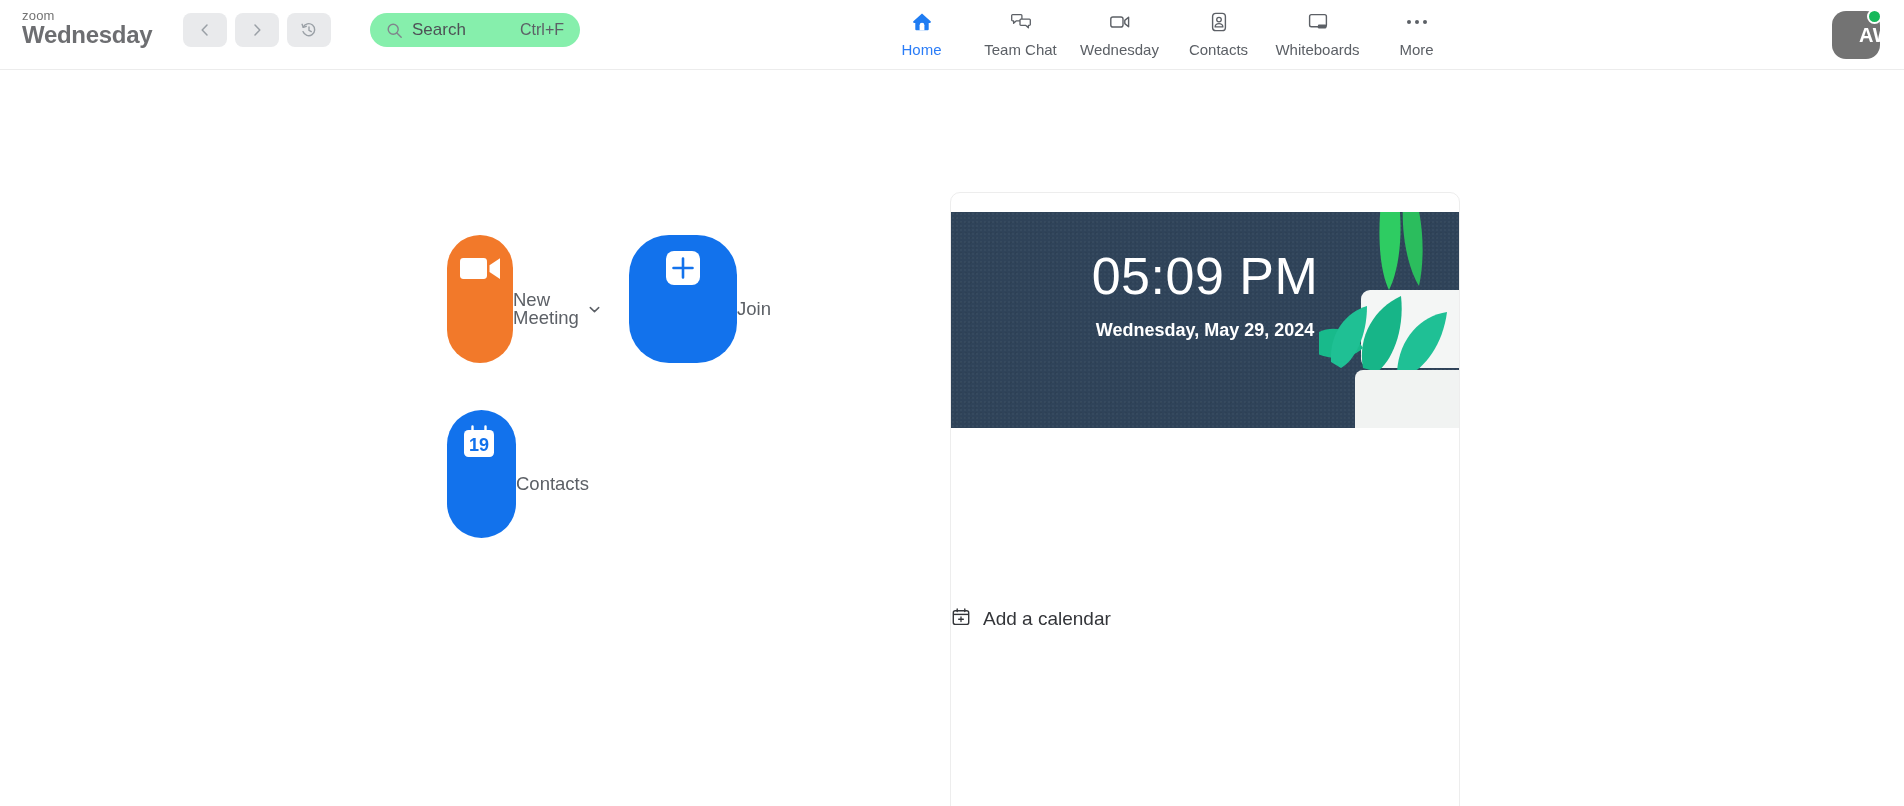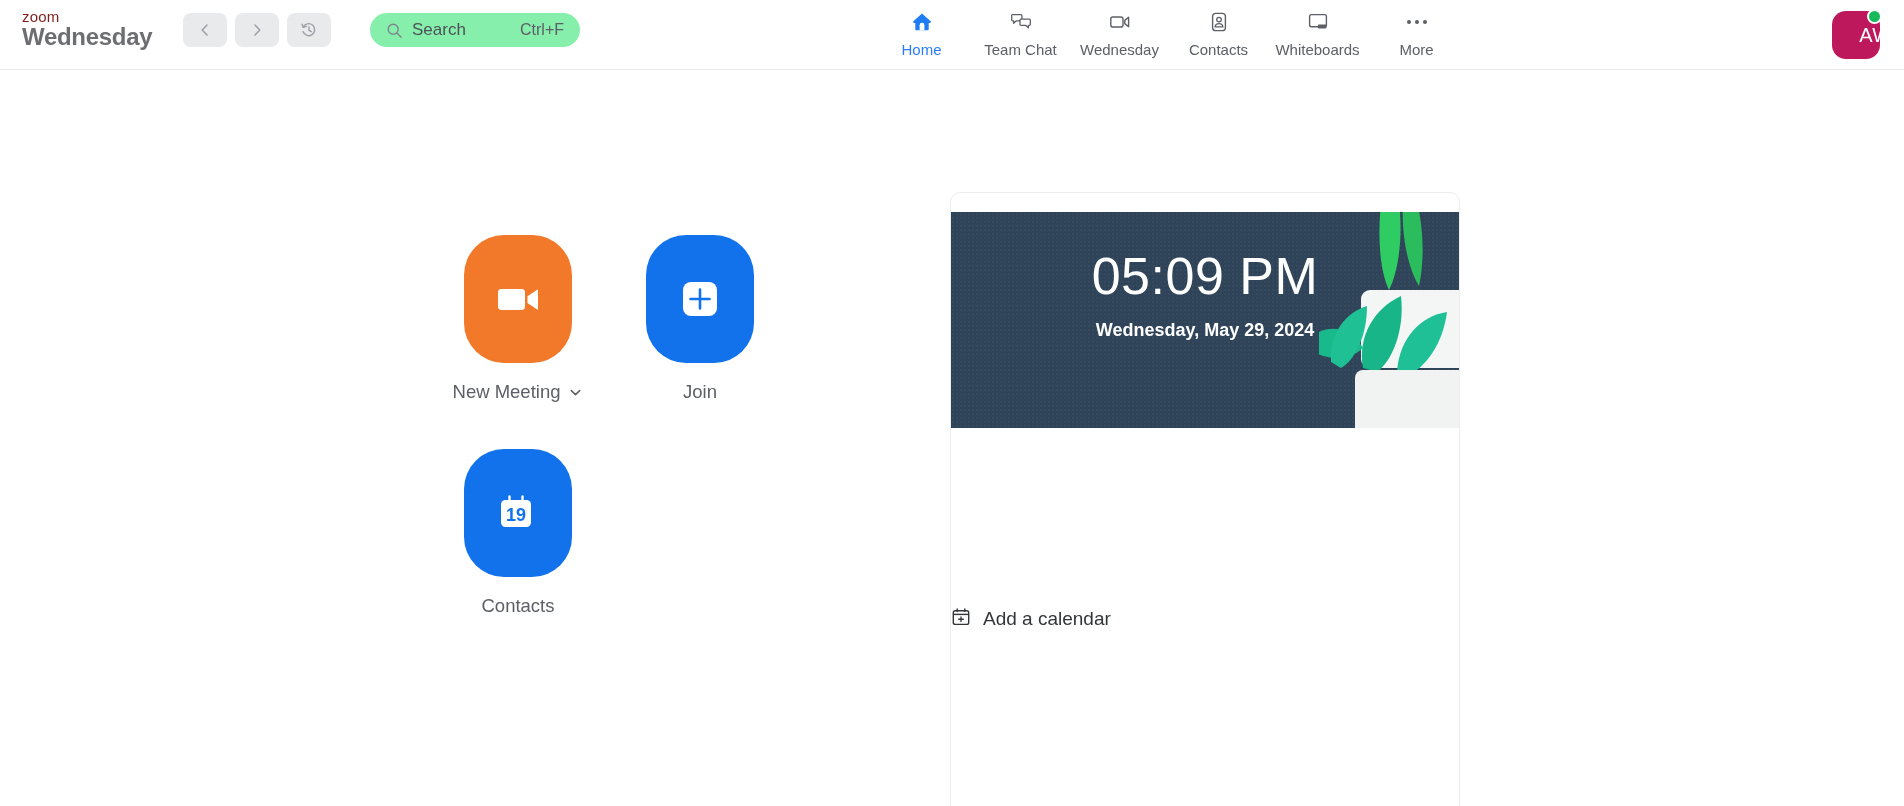--- a/index.html
+++ b/index.html
@@ -23,22 +23,22 @@
 
   .brand {
     position: absolute;
     left: 22px;
     top: 9px;
     line-height: 1;
     user-select: none;
   }
   .brand-zoom {
     display: block;
-    font-size: 15px;
-    color: #7f1d1d;
+    font-size: 13px;
+    color: #737373;
     letter-spacing: 0.2px;
     font-weight: 400;
   }
   .brand-workplace {
     display: block;
     font-size: 24px;
     color: #6d6e71;
     font-weight: 600;
     letter-spacing: -0.3px;
     margin-top: 1px;
@@ -116,25 +116,25 @@
 
   .avatar-wrap {
     position: absolute;
     right: 24px;
     top: 11px;
     width: 48px; height: 48px;
     cursor: pointer;
   }
   .avatar {
     width: 48px; height: 48px;
-    background: #be185d;
+    background: #737373;
     border-radius: 14px;
     color: #ffffff;
     font-size: 20px;
-    font-weight: 400;
+    font-weight: 700;
     display: flex; align-items: center; justify-content: center;
     letter-spacing: 0.5px;
     padding-left: 39px;
   }
   .presence {
     position: absolute;
     right: -2px; top: -2px;
     width: 15px; height: 15px;
     border-radius: 50%;
     background: #17b95b;
@@ -153,29 +153,29 @@
   .actions {
     position: absolute;
     left: 447px;
     top: 165px;
     width: 420px;
   }
   .action-row { display: flex; gap: 40px; margin-bottom: 47px; }
   .action {
     width: 142px;
     display: flex;
-    flex-direction: column;
+    flex-direction: row;
     align-items: center;
     cursor: pointer;
     user-select: none;
   }
   .tile {
     width: 108px; height: 128px;
     border-radius: 40px;
-    display: flex; align-items: center; justify-content: center;
+    display: flex; align-items: flex-start; justify-content: center;
   }
   .tile-orange { background: #f2792a; }
   .tile-blue { background: #1272ec; }
   .action-label {
     margin-top: 20px;
     font-size: 18.5px;
     color: #5c6066;
     display: flex; align-items: center; gap: 8px;
     line-height: 1;
   }

